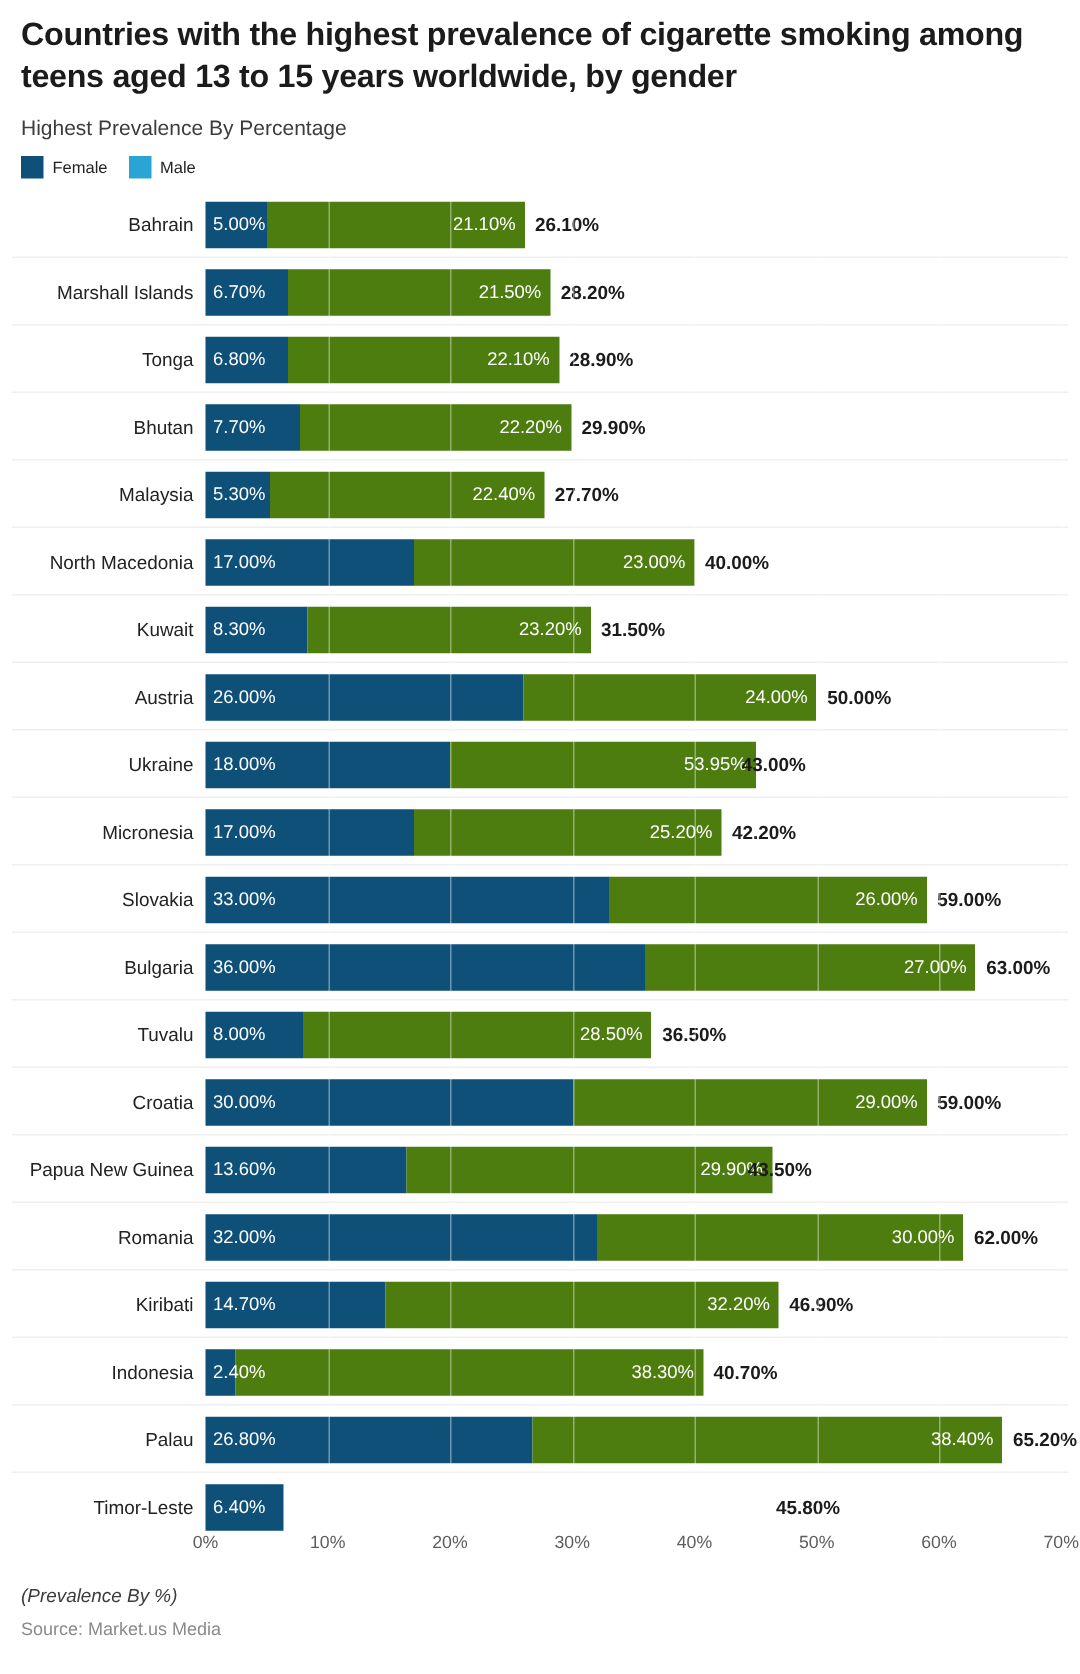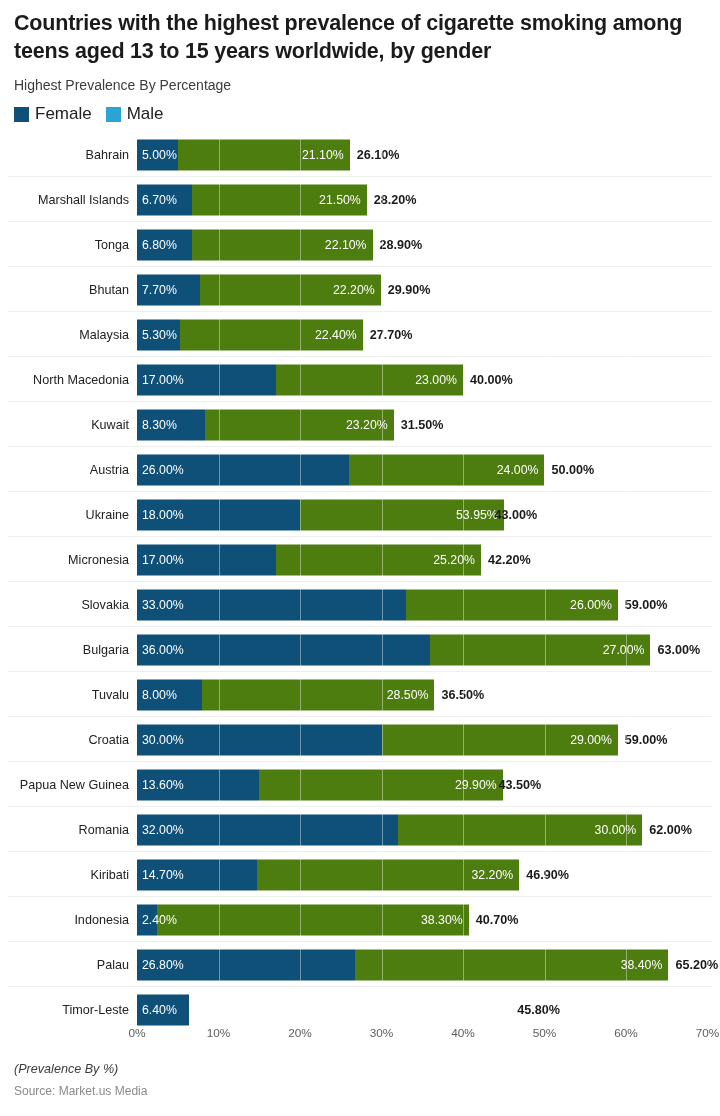--- a/index.html
+++ b/index.html
@@ -55,21 +55,21 @@
     align-items: center;
     gap: 6px;
   }
   .legend-swatch {
     width: 15px;
     height: 15px;
     display: block;
     flex: none;
   }
   .legend-label {
-    font-size: 17px;
+    font-size: 11px;
     color: #222;
   }
 
   
   .plot {
     position: relative;
     margin-top: 8px;
     height: 890px;
   }
   .rows {
@@ -424,21 +424,21 @@
                 <span class="seg-val">29.00%</span>
               </div>
             </div>
             <span class="total-val" style="left: 491.85px;">59.00%</span>
           </div>
         </div>
         <div class="row">
           <div class="cat-label">Papua New Guinea</div>
           <div class="bar-area">
             <div class="bar-wrap" style="left: 4px;">
-              <div class="seg seg-female" style="width: 122px; align-items: center;">
+              <div class="seg seg-female" style="width: 134px; align-items: center;">
                 <span class="seg-val">13.60%</span>
               </div>
               <div class="seg seg-male" style="width: 243.685px;">
                 <span class="seg-val">29.90%</span>
               </div>
             </div>
             <span class="total-val" style="left: 365.525px;">43.50%</span>
           </div>
         </div>
         <div class="row">

